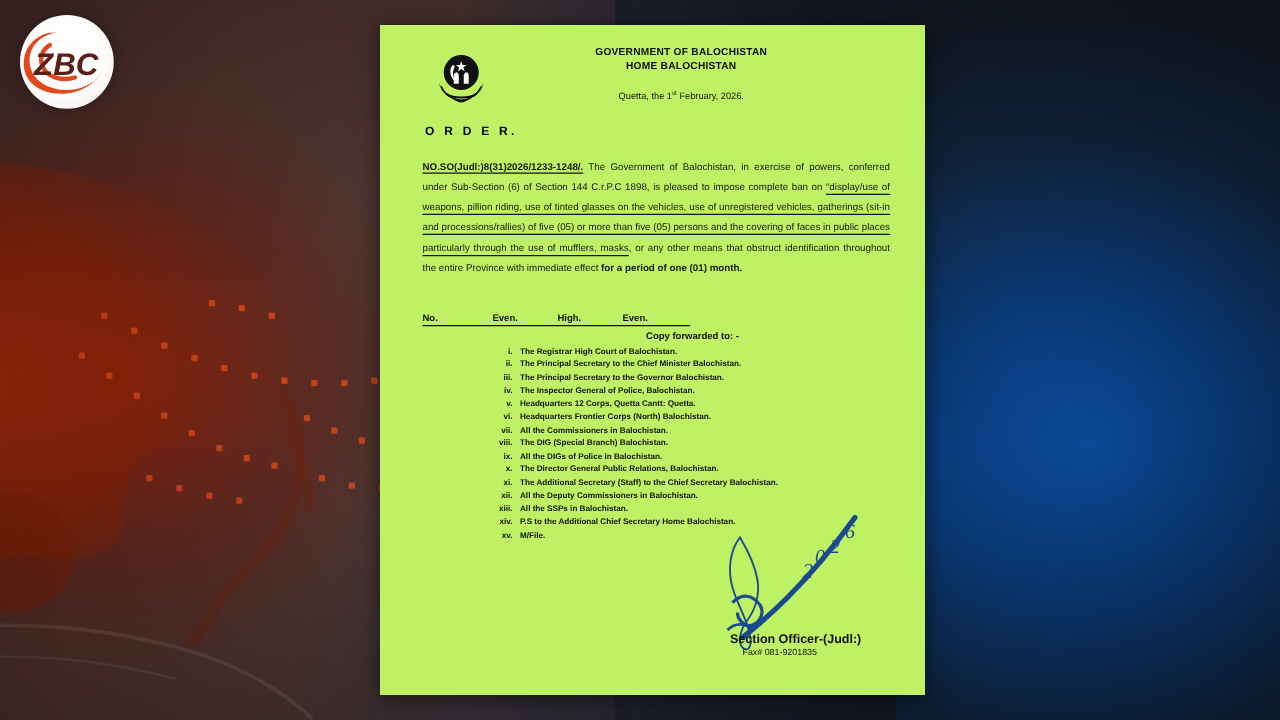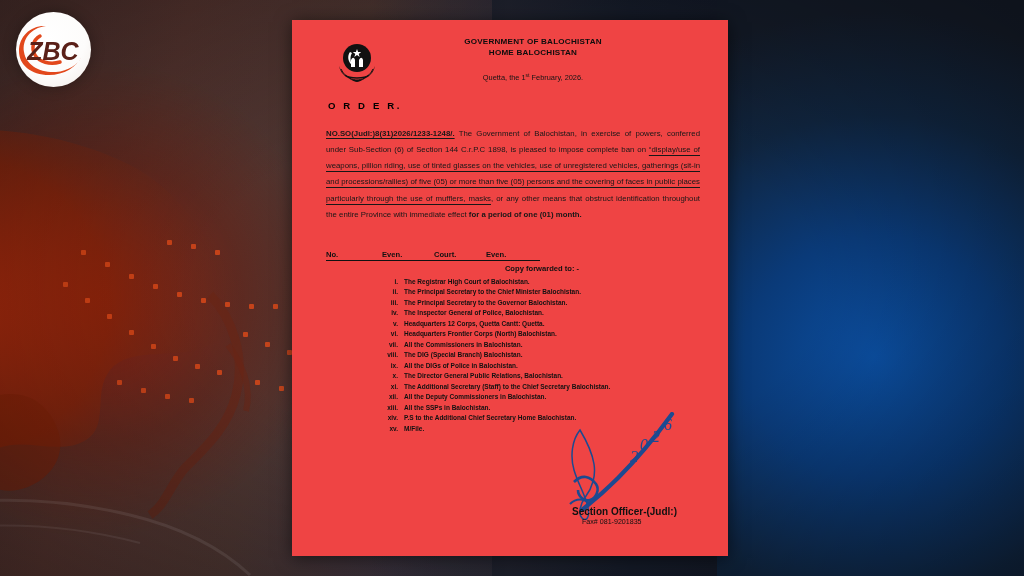--- a/index.html
+++ b/index.html
@@ -50,22 +50,22 @@
   .zbc-disc {
     position:absolute; inset:0; border-radius:50%;
     background:radial-gradient(circle at 42% 36%, #ffffff 0%, #fdfcfb 58%, #f0eae6 100%);
     box-shadow:0 0 14px rgba(0,0,0,.30);
   }
   .zbc-inner { position:absolute; inset:0; }
   .zbc-inner svg { width:100%; height:100%; display:block; }
 
   
   #document-page {
-    position:absolute; left:292px; top:20px; width:436px; height:536px;
-    background:#ef4444; z-index:5;
+    position:absolute; left:304px; top:20px; width:436px; height:536px;
+    background:#bef264; z-index:5;
     box-shadow:0 2px 16px rgba(0,0,0,.55);
     color:#1a1a1a; overflow:hidden;
     padding:16px 28px 10px 34px;
   }
 
   .doc-head { display:flex; align-items:flex-start; position:relative; }
   .emblem { width:46px; height:46px; flex:0 0 46px; margin-top:4px; margin-left:8px; }
   .emblem svg { width:100%; height:100%; display:block; }
 
   .head-text { flex:1; text-align:center; padding-right:4px; margin-left:-10px; }
@@ -238,21 +238,21 @@
   <div class="order-title">O R D E R.</div>
 
   <p class="body-para">
     <span class="ref">NO.SO(Judl:)8(31)2026/1233-1248/.</span><span>  The Government of Balochistan, in exercise of powers, conferred under Sub-Section (6) of Section 144 C.r.P.C 1898, is pleased to impose complete ban on </span><span class="u">“display/use of weapons, pillion riding, use of tinted glasses on the vehicles, use of unregistered vehicles, gatherings (sit-in and processions/rallies) of five (05) or more than five (05) persons and the covering of faces in public places particularly through the use of mufflers, masks</span><span>, or any other means that obstruct identification throughout the entire Province with immediate effect </span><span class="b">for a period of one (01) month.</span>
   </p>
 
 
   <div class="even-row">
     <span class="ev-no">No.</span>
     <span class="ev-ev1">Even.</span>
-    <span class="ev-date">Court.</span>
+    <span class="ev-date">High.</span>
     <span class="ev-ev2">Even.</span>
   </div>
 
   <div class="copy-fwd">Copy forwarded to: -</div>
 
   <div class="dist-list" id="distribution-list">
       <div class="dist-item">
         <span class="dist-num">i.</span>
         <span class="dist-txt">The Registrar High Court of Balochistan.</span>
       </div>

